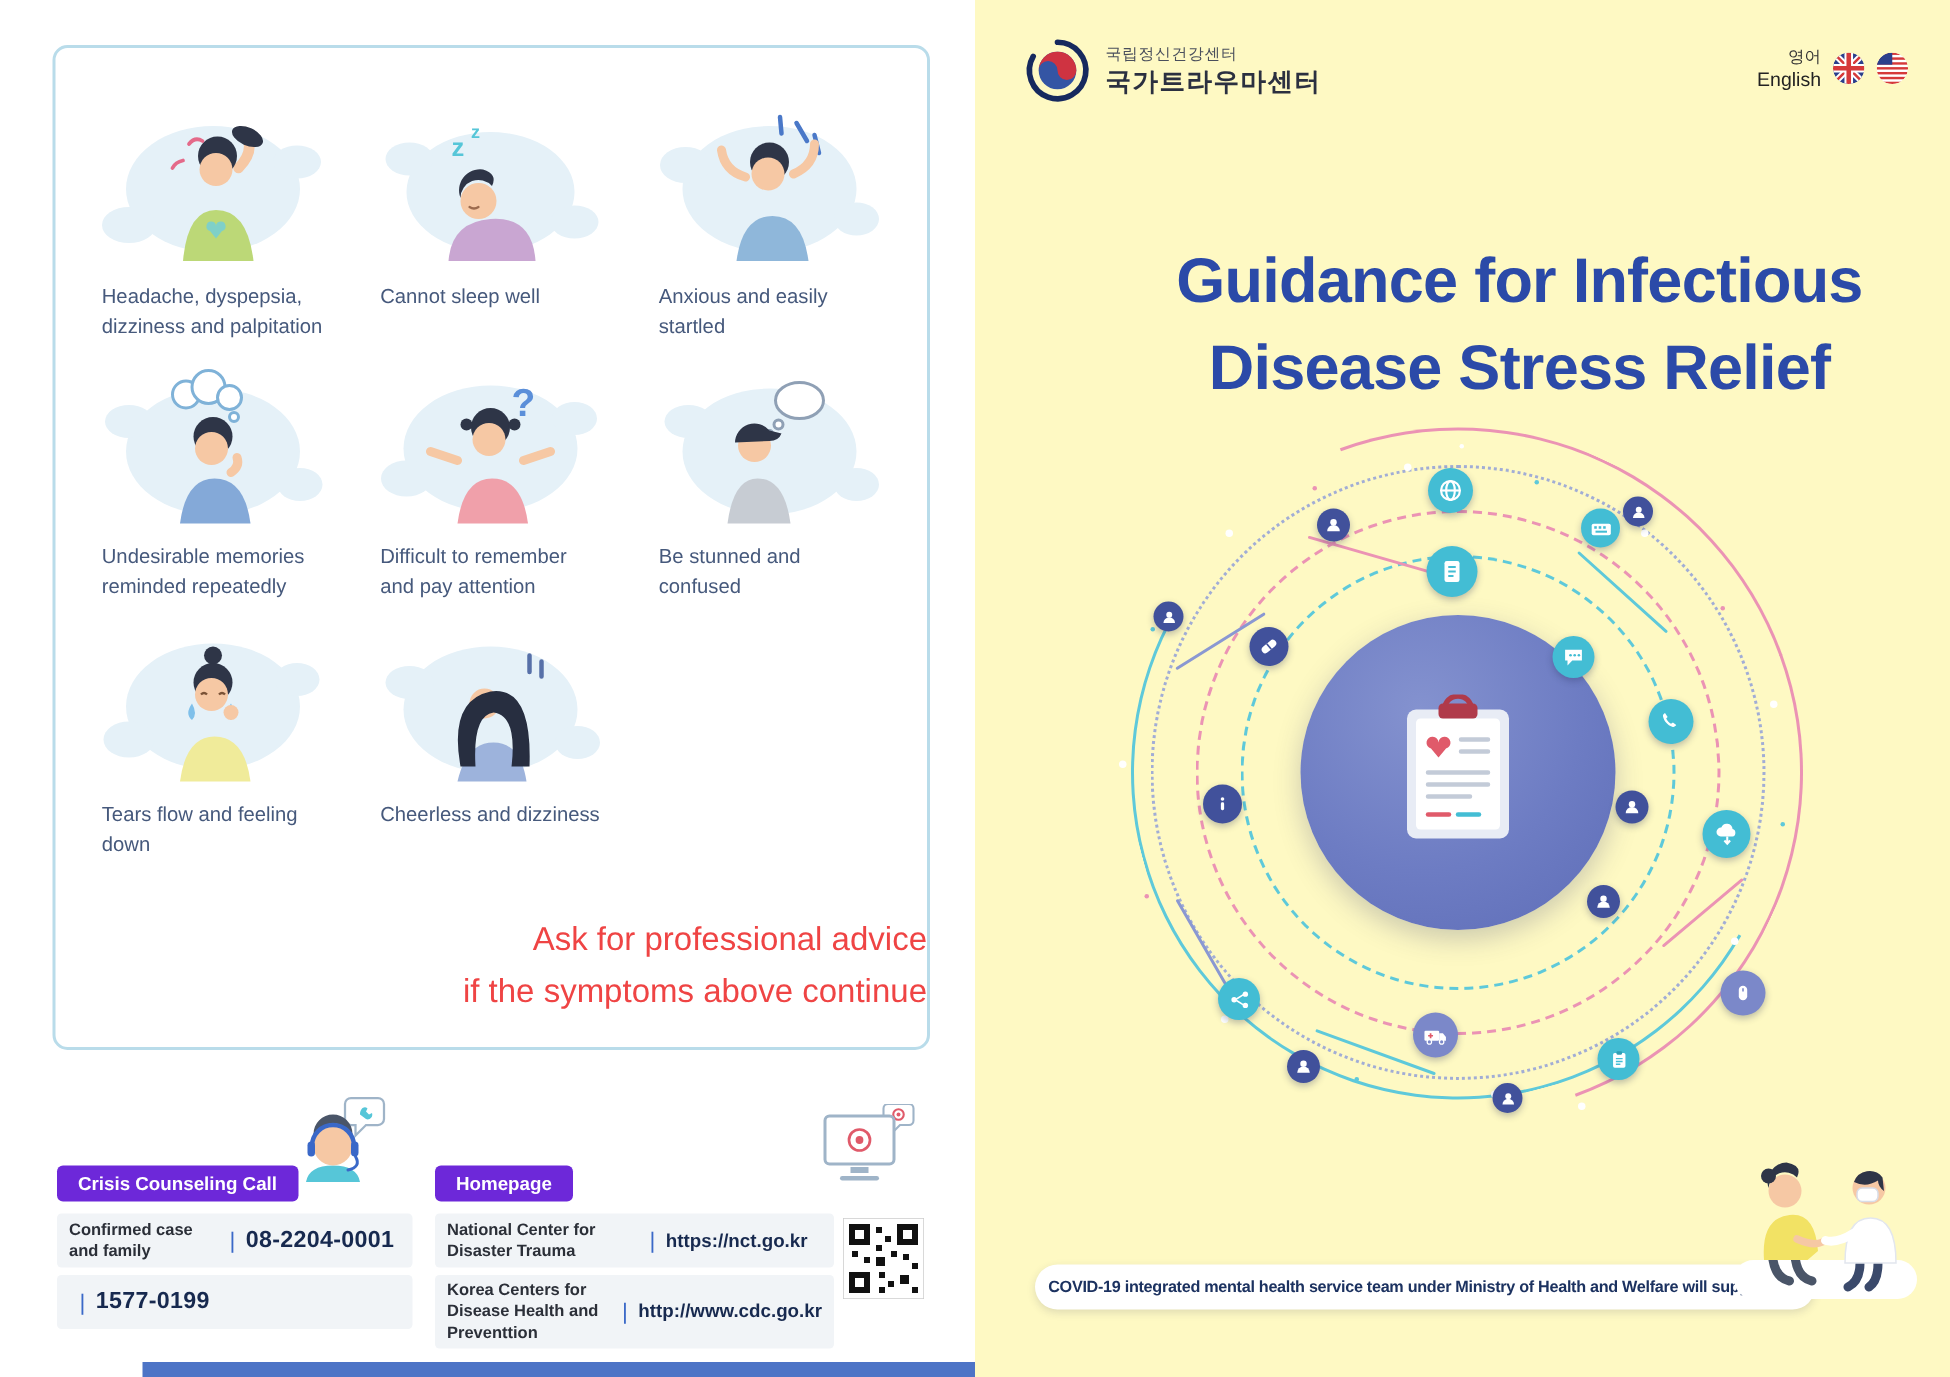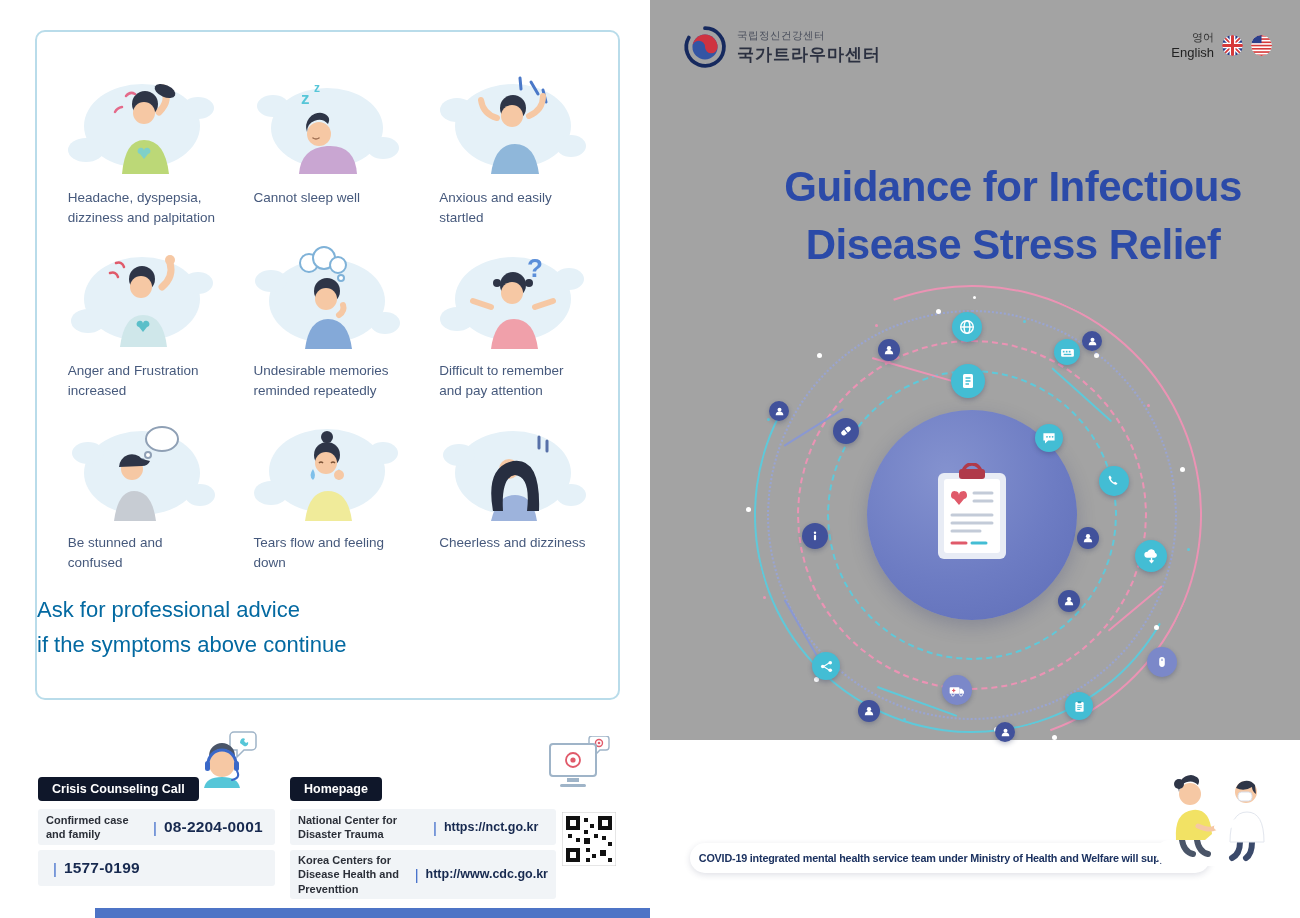--- a/index.html
+++ b/index.html
@@ -8,40 +8,40 @@
 
   
   .left-panel { position:absolute; left:0; top:0; width:650px; height:918px; background:#fff; }
   .symptom-box { position:absolute; left:35px; top:30px; width:585px; height:670px;
                  border:2px solid #b9dcea; border-radius:10px; background:#fff; overflow:hidden; }
   .symptom-grid { display:grid; grid-template-columns:repeat(3,1fr); padding:34px 12px 0 12px; }
   .symptom-cell { text-align:center; margin-bottom:10px; }
   .symptom-cell svg { display:block; margin:0 auto; }
   .caption { width:148px; margin:4px auto 0; text-align:left; font-size:13.5px; line-height:1.5;
              color:#46597c; }
-  .advice { text-align:left; margin-top:8px; font-size:22px; line-height:1.6; color:#0369a1;
+  .advice { text-align:right; margin-top:24px; font-size:22px; line-height:1.6; color:#ef4444;
             font-weight:500; }
 
   
   .contact { position:absolute; left:0; top:730px; width:650px; height:178px; }
-  .badge { display:inline-block; background:#0f172a; color:#fff; font-size:12.5px; font-weight:bold;
+  .badge { display:inline-block; background:#6d28d9; color:#fff; font-size:12.5px; font-weight:bold;
            padding:5px 14px; border-radius:4px; margin-bottom:8px; }
   .ccol { position:absolute; top:47px; }
   .crow { display:flex; align-items:center; background:#f1f4f7; border-radius:3px;
           min-height:36px; padding:3px 8px; margin-bottom:5px; }
   .clabel { flex:1; font-size:11px; font-weight:bold; color:#2b2f38; line-height:1.3; }
   .cdiv { color:#3a68c8; font-size:15px; margin:0 7px; font-weight:normal; }
   .cval { font-weight:bold; color:#17294f; }
   .cval.big { font-size:15.5px; letter-spacing:.2px; }
   .cval.url { font-size:12.5px; }
   .icon-abs { position:absolute; }
   .bottom-strip { position:absolute; left:95px; right:0; bottom:0; height:10px; background:#4d74c6; }
 
   
-  .right-panel { position:absolute; left:650px; top:0; width:650px; height:740px; background:#a3a3a3; }
+  .right-panel { position:absolute; left:650px; top:0; width:650px; height:918px; background:#fef9c3; }
   .org { position:absolute; left:32px; top:24px; display:flex; align-items:center; gap:9px; }
   .org-l1 { font-size:10.5px; color:#4a4f5c; letter-spacing:.5px; }
   .org-l2 { font-size:17px; font-weight:bold; color:#2b3040; letter-spacing:1px; }
   .lang { position:absolute; right:28px; top:30px; display:flex; align-items:center; gap:8px; }
   .lang-text { text-align:right; }
   .lang-kr { font-size:11px; color:#333; }
   .lang-en { font-size:13px; color:#222; font-weight:500; }
   .flag { width:21px; height:21px; border-radius:50%; overflow:hidden; }
   .cover-title { position:absolute; left:0; top:158px; width:100%; text-align:center;
                  font-size:42px; font-weight:bold; color:#2b4aa8; line-height:1.38;
@@ -135,37 +135,20 @@
               </g>
             <path d="M98 16 l7 12 M110 24 l3 12 M87 12 l1 11" stroke="#4a78c8" stroke-width="3" stroke-linecap="round"></path>
             <path d="M64 52 q-14 -4 -16 -18 M96 50 q14 -6 14 -20" stroke="#f6c8a4" stroke-width="6" fill="none" stroke-linecap="round"></path>
             <circle cx="80" cy="42" r="13" fill="#2e3547"></circle>
             <circle cx="79" cy="50" r="11" fill="#f6c8a4"></circle>
             <path d="M58 108 q4 -30 24 -30 q20 0 24 30 z" fill="#8fb7da"></path>
           </svg>
           <div class="caption">Anxious and easily startled</div>
         </div>
 
-        <div class="symptom-cell">
-          <svg width="160" height="118" viewBox="0 0 160 118">
-            <g fill="#e5f1f8">
-                <ellipse cx="80" cy="60" rx="58" ry="42"></ellipse>
-                <ellipse cx="26" cy="82" rx="17" ry="12"></ellipse>
-                <ellipse cx="136" cy="44" rx="15" ry="11"></ellipse>
-              </g>
-            <path d="M54 24 q6 -2 8 4 M48 34 q6 -2 8 4" stroke="#e05a6a" stroke-width="2.5" fill="none" stroke-linecap="round"></path>
-            <path d="M100 48 q12 -10 8 -24" stroke="#f6c8a4" stroke-width="7" fill="none" stroke-linecap="round"></path>
-            <circle cx="108" cy="21" r="5" fill="#f6c8a4"></circle>
-            <circle cx="80" cy="40" r="13" fill="#2e3547"></circle>
-            <circle cx="79" cy="48" r="11" fill="#f6c8a4"></circle>
-            <path d="M58 108 q4 -32 23 -32 q20 0 24 32 z" fill="#cfe7ea"></path>
-            <path d="M77 88 l4 5 4 -5 a3.2 3.2 0 1 0 -4 -3 a3.2 3.2 0 1 0 -4 3 z" fill="#5bbfc9"></path>
-          </svg>
-          <div class="caption">Anger and Frustration increased</div>
-        </div>
 
         <div class="symptom-cell">
           <svg width="160" height="118" viewBox="0 0 160 118">
             <g fill="#e5f1f8">
                 <ellipse cx="80" cy="62" rx="58" ry="42"></ellipse>
                 <ellipse cx="24" cy="42" rx="16" ry="11"></ellipse>
                 <ellipse cx="138" cy="84" rx="15" ry="11"></ellipse>
               </g>
             <g stroke="#7fb2d8" fill="#fff" stroke-width="2">
               <circle cx="62" cy="24" r="9"></circle>

